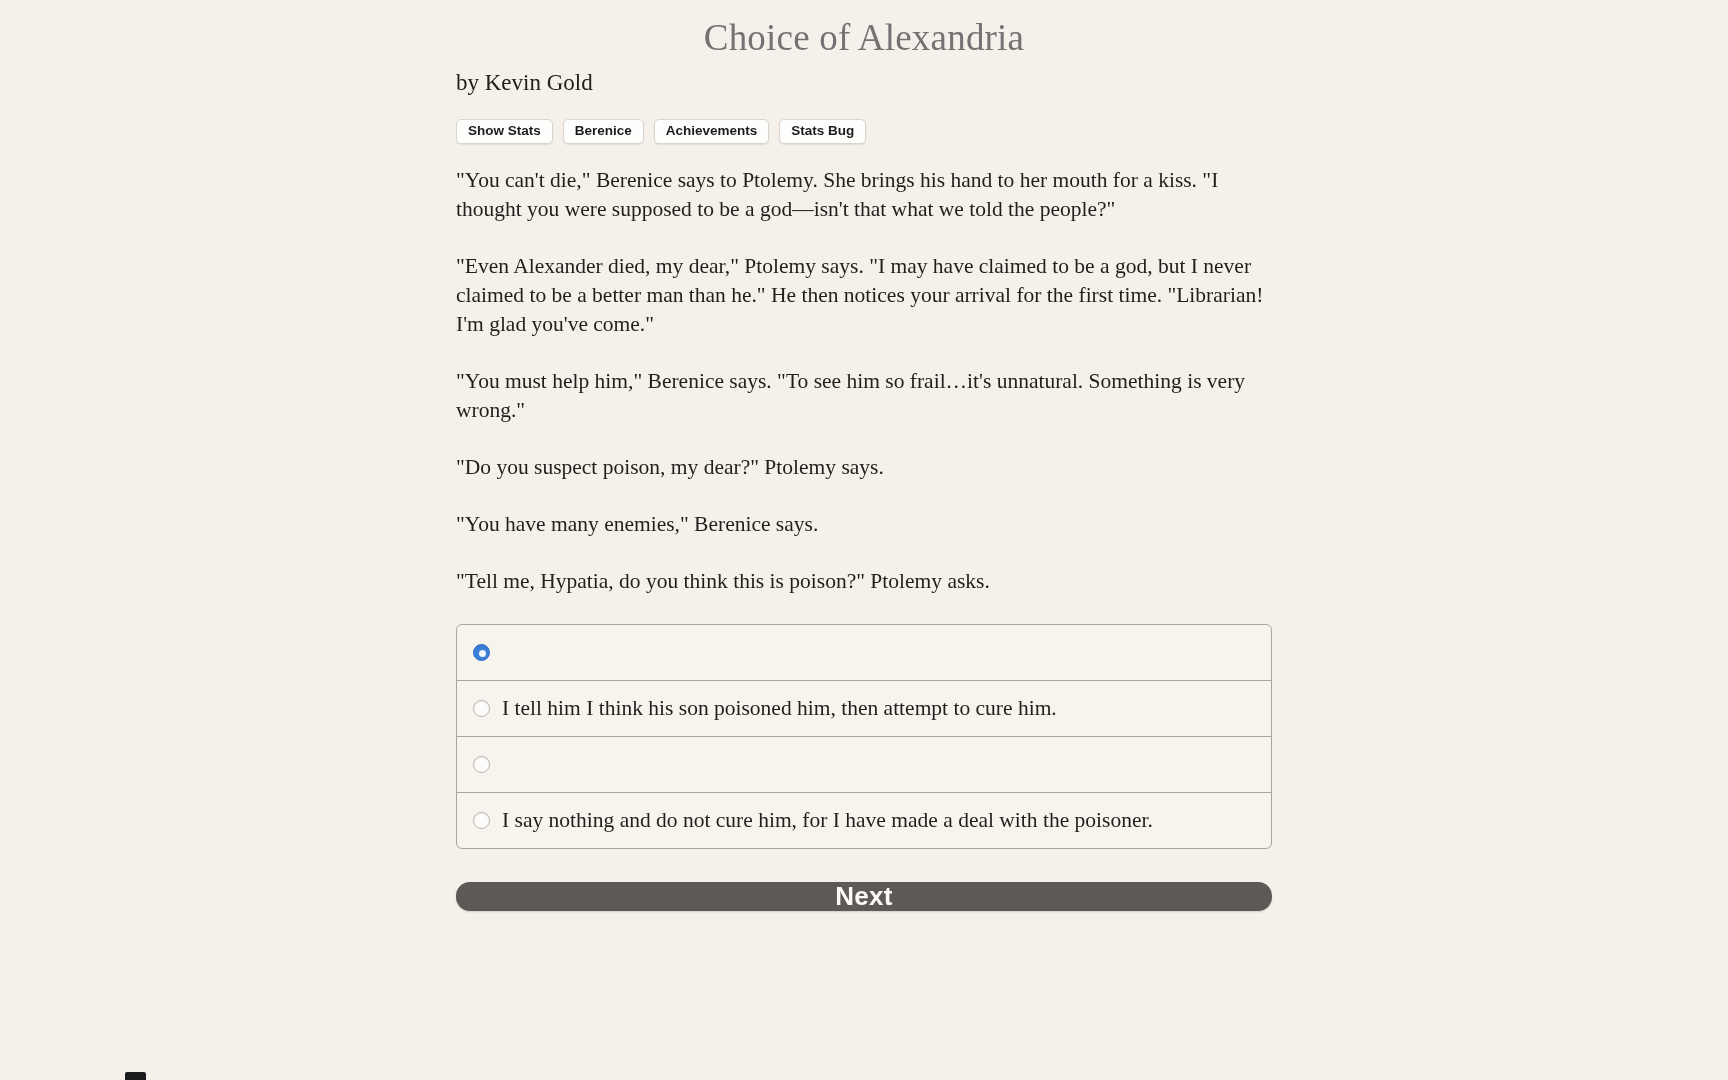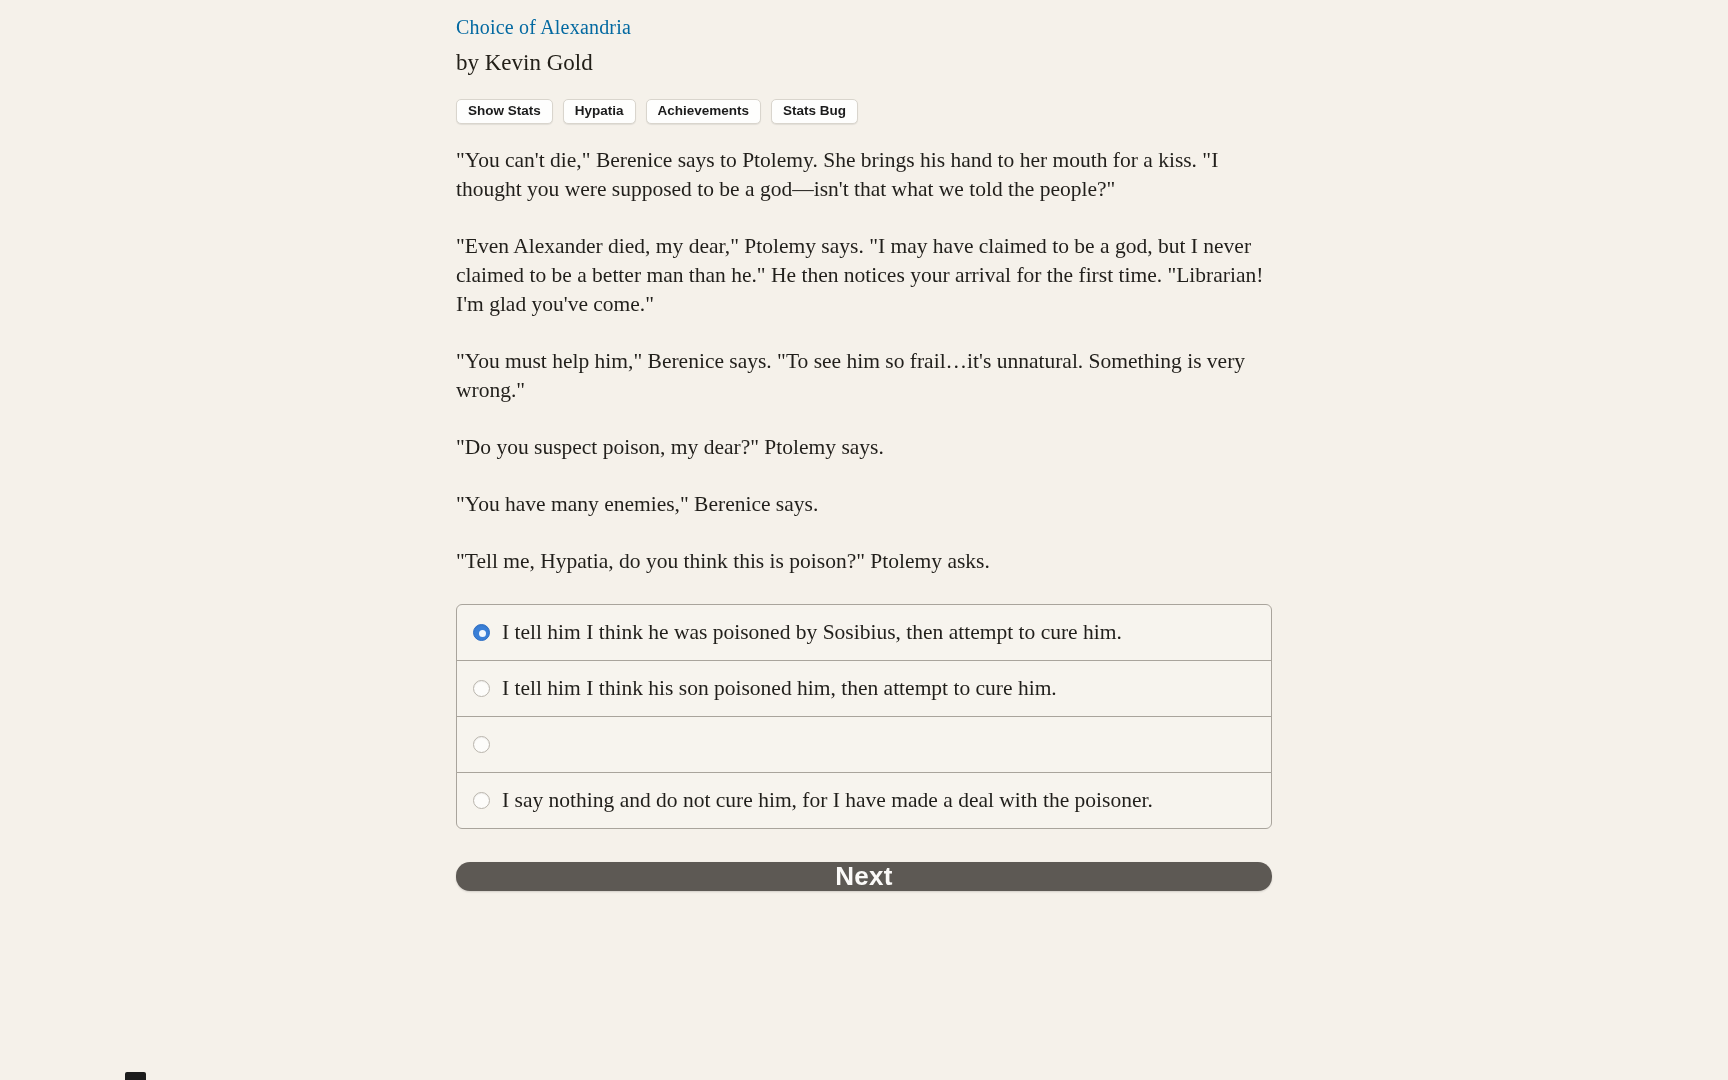--- a/index.html
+++ b/index.html
@@ -9,24 +9,25 @@
     background: #f5f1ea;
     font-family: "Liberation Serif", "DejaVu Serif", serif;
     color: #211f1b;
   }
   .content {
     width: 816px;
     margin: 0 auto;
     padding-top: 16px;
   }
   .game-title {
-    font-size: 20px;
+    font-size: 37px;
     font-weight: 400;
-    color: #0369a1;
+    color: #737373;
     letter-spacing: 0.2px;
+    text-align: center;
   }
   .game-author {
     margin-top: 11px;
     font-size: 23px;
     font-weight: 400;
     color: #232019;
   }
   .toolbar {
     margin-top: 23px;
     display: flex;
@@ -128,38 +129,37 @@
 <body>
 
 <div class="content">
 
   <h1 class="game-title">Choice of Alexandria</h1>
 
   <div class="game-author">by Kevin Gold</div>
 
   <div class="toolbar">
     <button class="toolbar-btn">Show Stats</button>
-    <button class="toolbar-btn">Hypatia</button>
+    <button class="toolbar-btn">Berenice</button>
     <button class="toolbar-btn">Achievements</button>
     <button class="toolbar-btn">Stats Bug</button>
   </div>
 
   <div class="story">
     <p>"You can't die," Berenice says to Ptolemy. She brings his hand to her mouth for a kiss. "I thought you were supposed to be a god—isn't that what we told the people?"</p>
     <p>"Even Alexander died, my dear," Ptolemy says. "I may have claimed to be a god, but I never claimed to be a better man than he." He then notices your arrival for the first time. "Librarian! I'm glad you've come."</p>
     <p>"You must help him," Berenice says. "To see him so frail…it's unnatural. Something is very wrong."</p>
     <p>"Do you suspect poison, my dear?" Ptolemy says.</p>
     <p>"You have many enemies," Berenice says.</p>
     <p>"Tell me, Hypatia, do you think this is poison?" Ptolemy asks.</p>
   </div>
 
   <div class="choices">
     <div class="choice-row selected">
       <span class="radio"></span>
-      <span class="choice-label">I tell him I think he was poisoned by Sosibius, then attempt to cure him.</span>
     </div>
     <div class="choice-row">
       <span class="radio"></span>
       <span class="choice-label">I tell him I think his son poisoned him, then attempt to cure him.</span>
     </div>
     <div class="choice-row">
       <span class="radio"></span>
     </div>
     <div class="choice-row">
       <span class="radio"></span>

